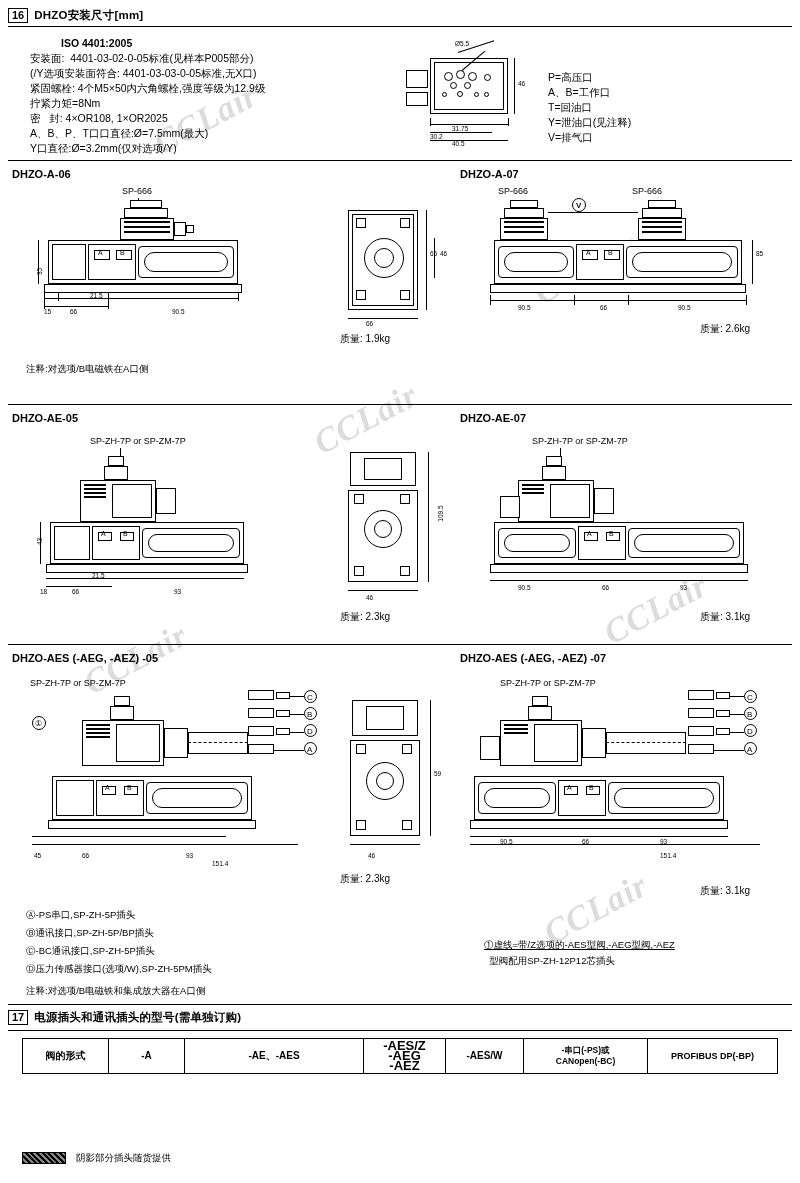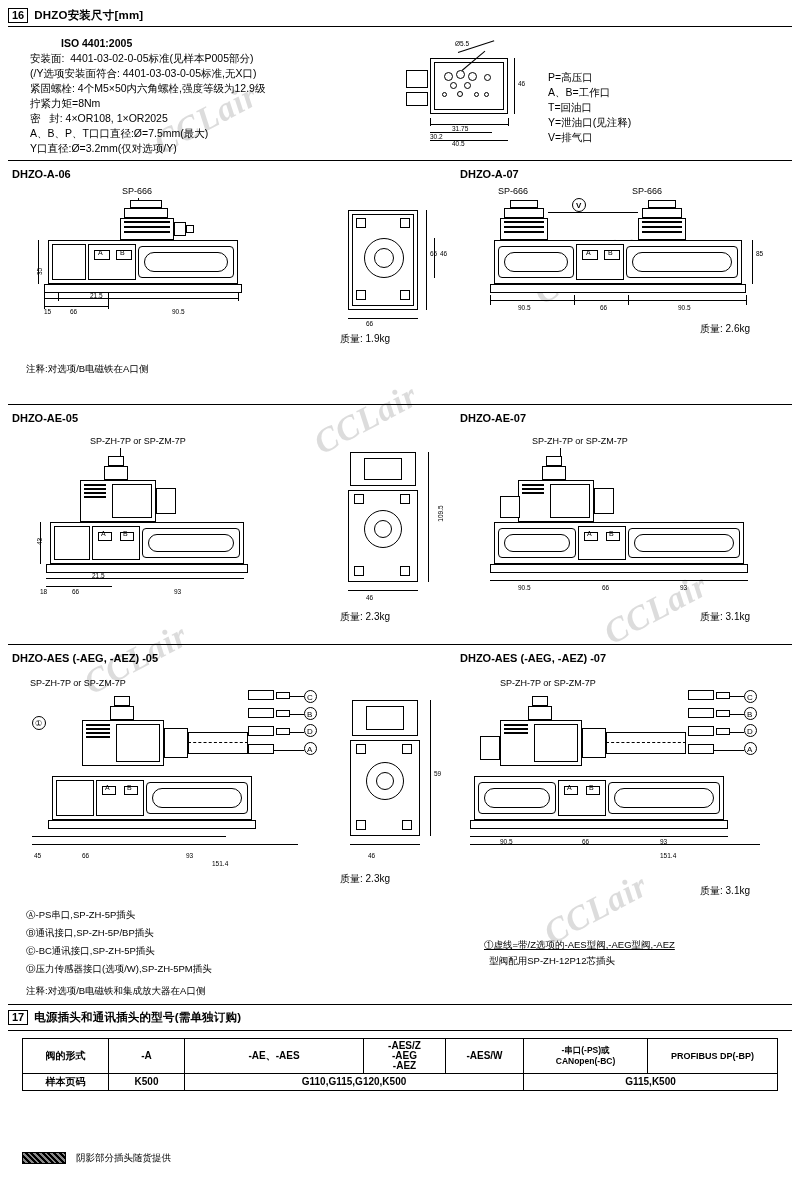--- a/index.html
+++ b/index.html
@@ -596,33 +596,27 @@
     <span class="sec-title">电源插头和通讯插头的型号(需单独订购)</span>
   </div>
   <div class="hr" style="left:8px; top:1030px; width:784px;"></div>
 
   <table class="t17" style="left:22px; top:1038px; width:756px;">
     <tbody>
         <tr>
       <td class="lcell" style="width:86px;">阀的形式</td>
       <td class="hdrcell" style="width:76px;">-A</td>
       <td class="hdrcell" colspan="2" style="width:168px;">-AE、-AES</td>
-      <td class="hdrcell" style="width:82px; font-size:10px; line-height:10px; white-space:pre-line;">-AES/Z
+      <td class="hdrcell" style="width:82px; font-size:13px; line-height:10px; white-space:pre-line;">-AES/Z
 -AEG
 -AEZ</td>
       <td class="hdrcell" style="width:78px;">-AES/W</td>
       <td class="hdrcell" style="width:124px; font-size:8.5px; line-height:11px; white-space:pre-line;">-串口(-PS)或
 CANopen(-BC)</td>
       <td class="hdrcell" style="width:130px; font-size:9px;">PROFIBUS DP(-BP)</td>
     </tr>
-    <tr>
-      <td class="lcell">样本页码</td>
-      <td class="hdrcell">K500</td>
-      <td class="hdrcell" colspan="4">G110,G115,G120,K500</td>
-      <td class="hdrcell" colspan="2">G115,K500</td>
-    </tr>
   </tbody>
     </table>
 
   <div class="legend-box" style="left:22px; top:1152px; width:44px; height:12px;"></div>
   <div class="note" style="left:76px; top:1151px;">阴影部分插头随货提供</div>
 
 </div>
 
 </body></html>

